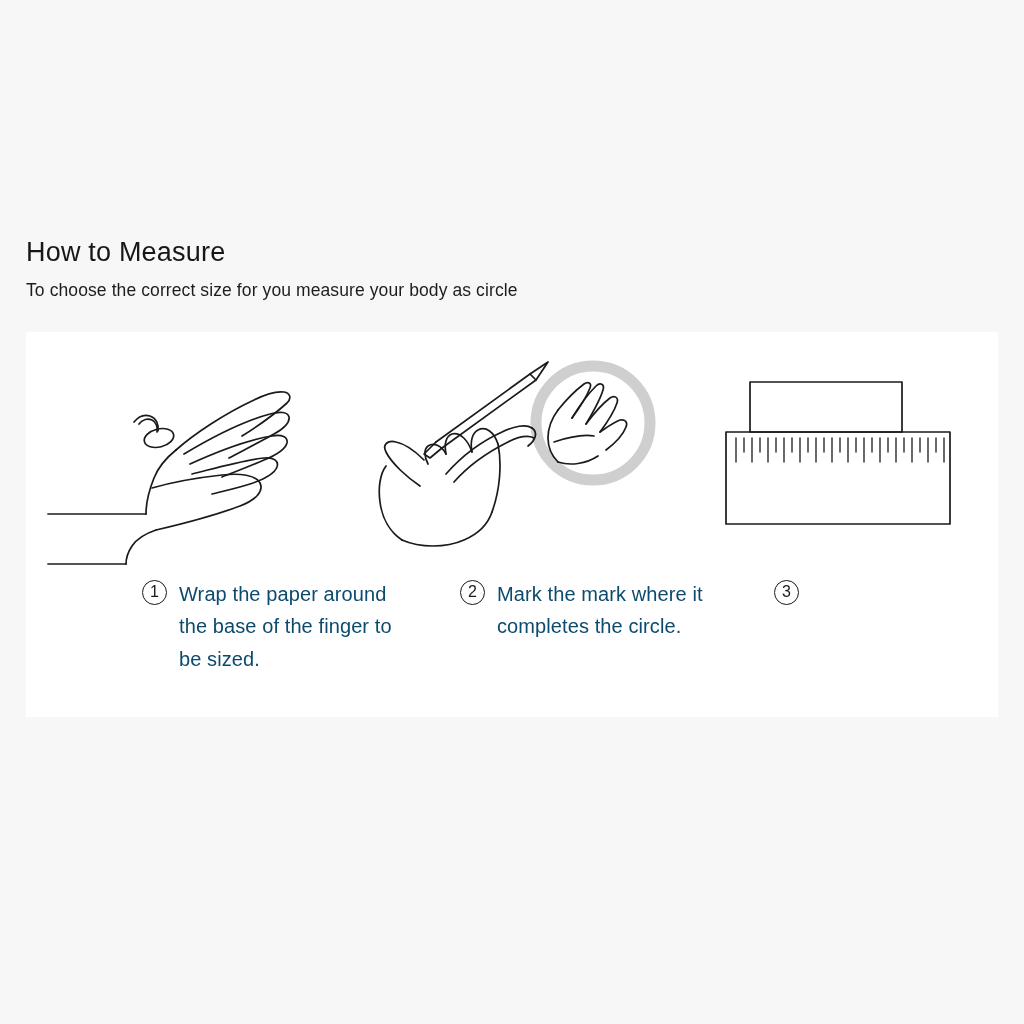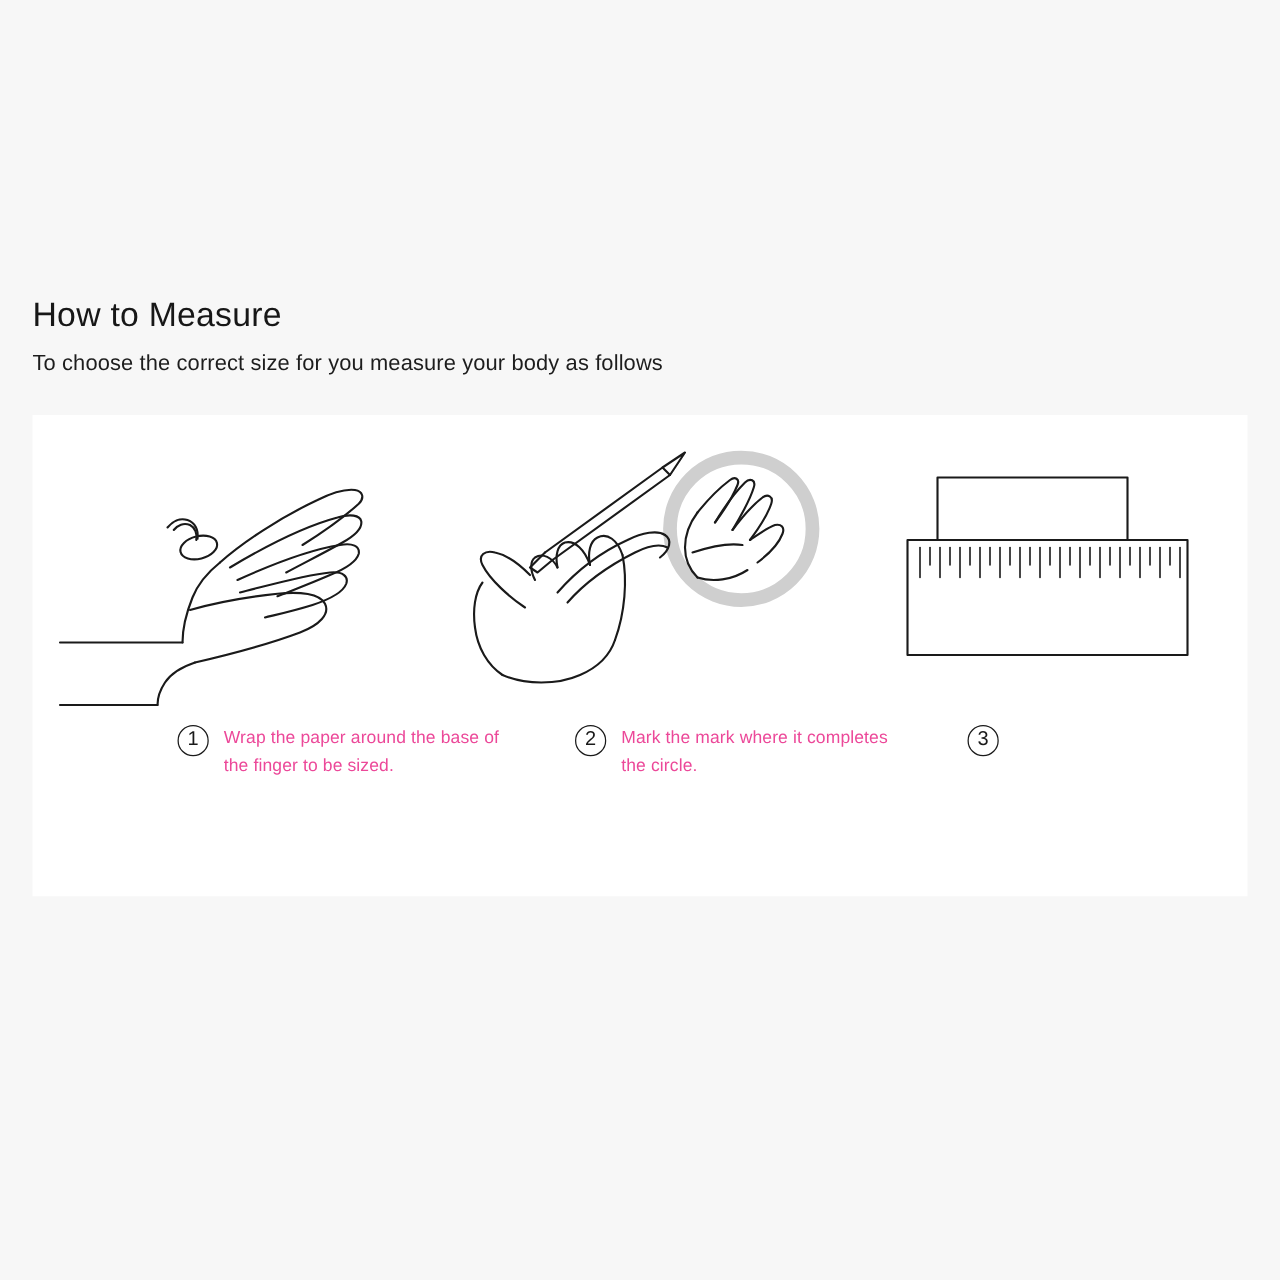--- a/index.html
+++ b/index.html
@@ -104,34 +104,34 @@
     border: 1.4px solid #1a1a1a;
     border-radius: 50%;
     font-size: 16px;
     line-height: 21px;
     text-align: center;
     margin-top: 2px;
     color: #1a1a1a;
   }
 
   .captext {
-    font-size: 14px;
+    font-size: 20px;
     line-height: 1.62;
-    color: #ec4899;
+    color: #0c4a6e;
     letter-spacing: 0.1px;
   }
 </style>
 </head>
 <body>
 
 <div class="page">
 
   <div class="header">
     <h1 class="title">How to Measure</h1>
-    <p class="subtitle">To choose the correct size for you measure your body as follows</p>
+    <p class="subtitle">To choose the correct size for you measure your body as circle</p>
   </div>
 
   <div class="panel">
     <div class="steps">
 
       <div class="step step1">
         <div class="art">
           <svg viewBox="0 0 324 230" fill="none" stroke="#1a1a1a" stroke-width="1.7" stroke-linecap="round" stroke-linejoin="round">
 
             <path d="M150 112 C168 96 198 76 228 62 C240 56 250 53 258 54 C264 55 266 60 261 65 C250 75 232 88 216 98"></path>

